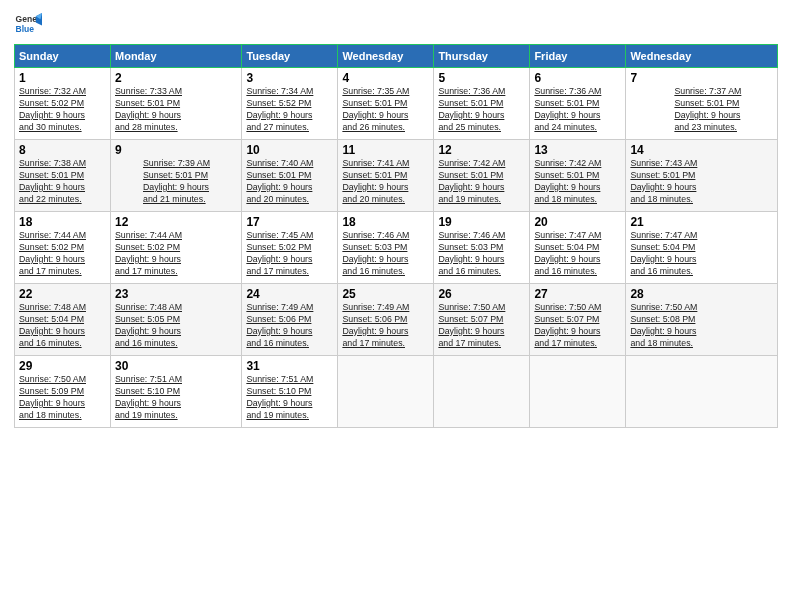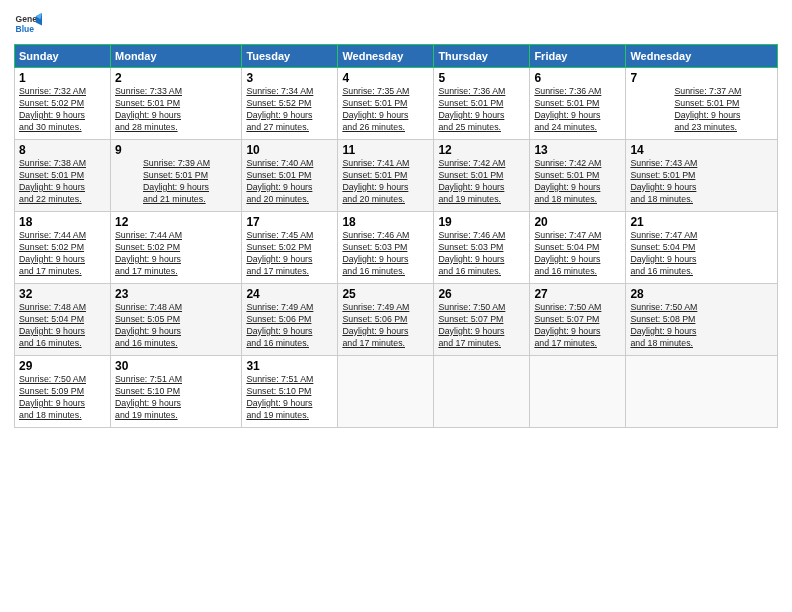--- a/index.html
+++ b/index.html
@@ -267,21 +267,21 @@
           <td>
             <span class="day-num">21</span>
             <div class="day-info" style="white-space: pre-line;">Sunrise: 7:47 AM
 Sunset: 5:04 PM
 Daylight: 9 hours
 and 16 minutes.</div>
           </td>
         </tr>
         <tr>
           <td>
-            <span class="day-num">32</span>
+            <span class="day-num">22</span>
             <div class="day-info" style="white-space: pre-line;">Sunrise: 7:48 AM
 Sunset: 5:04 PM
 Daylight: 9 hours
 and 16 minutes.</div>
           </td>
           <td>
             <span class="day-num">23</span>
             <div class="day-info" style="white-space: pre-line;">Sunrise: 7:48 AM
 Sunset: 5:05 PM
 Daylight: 9 hours

